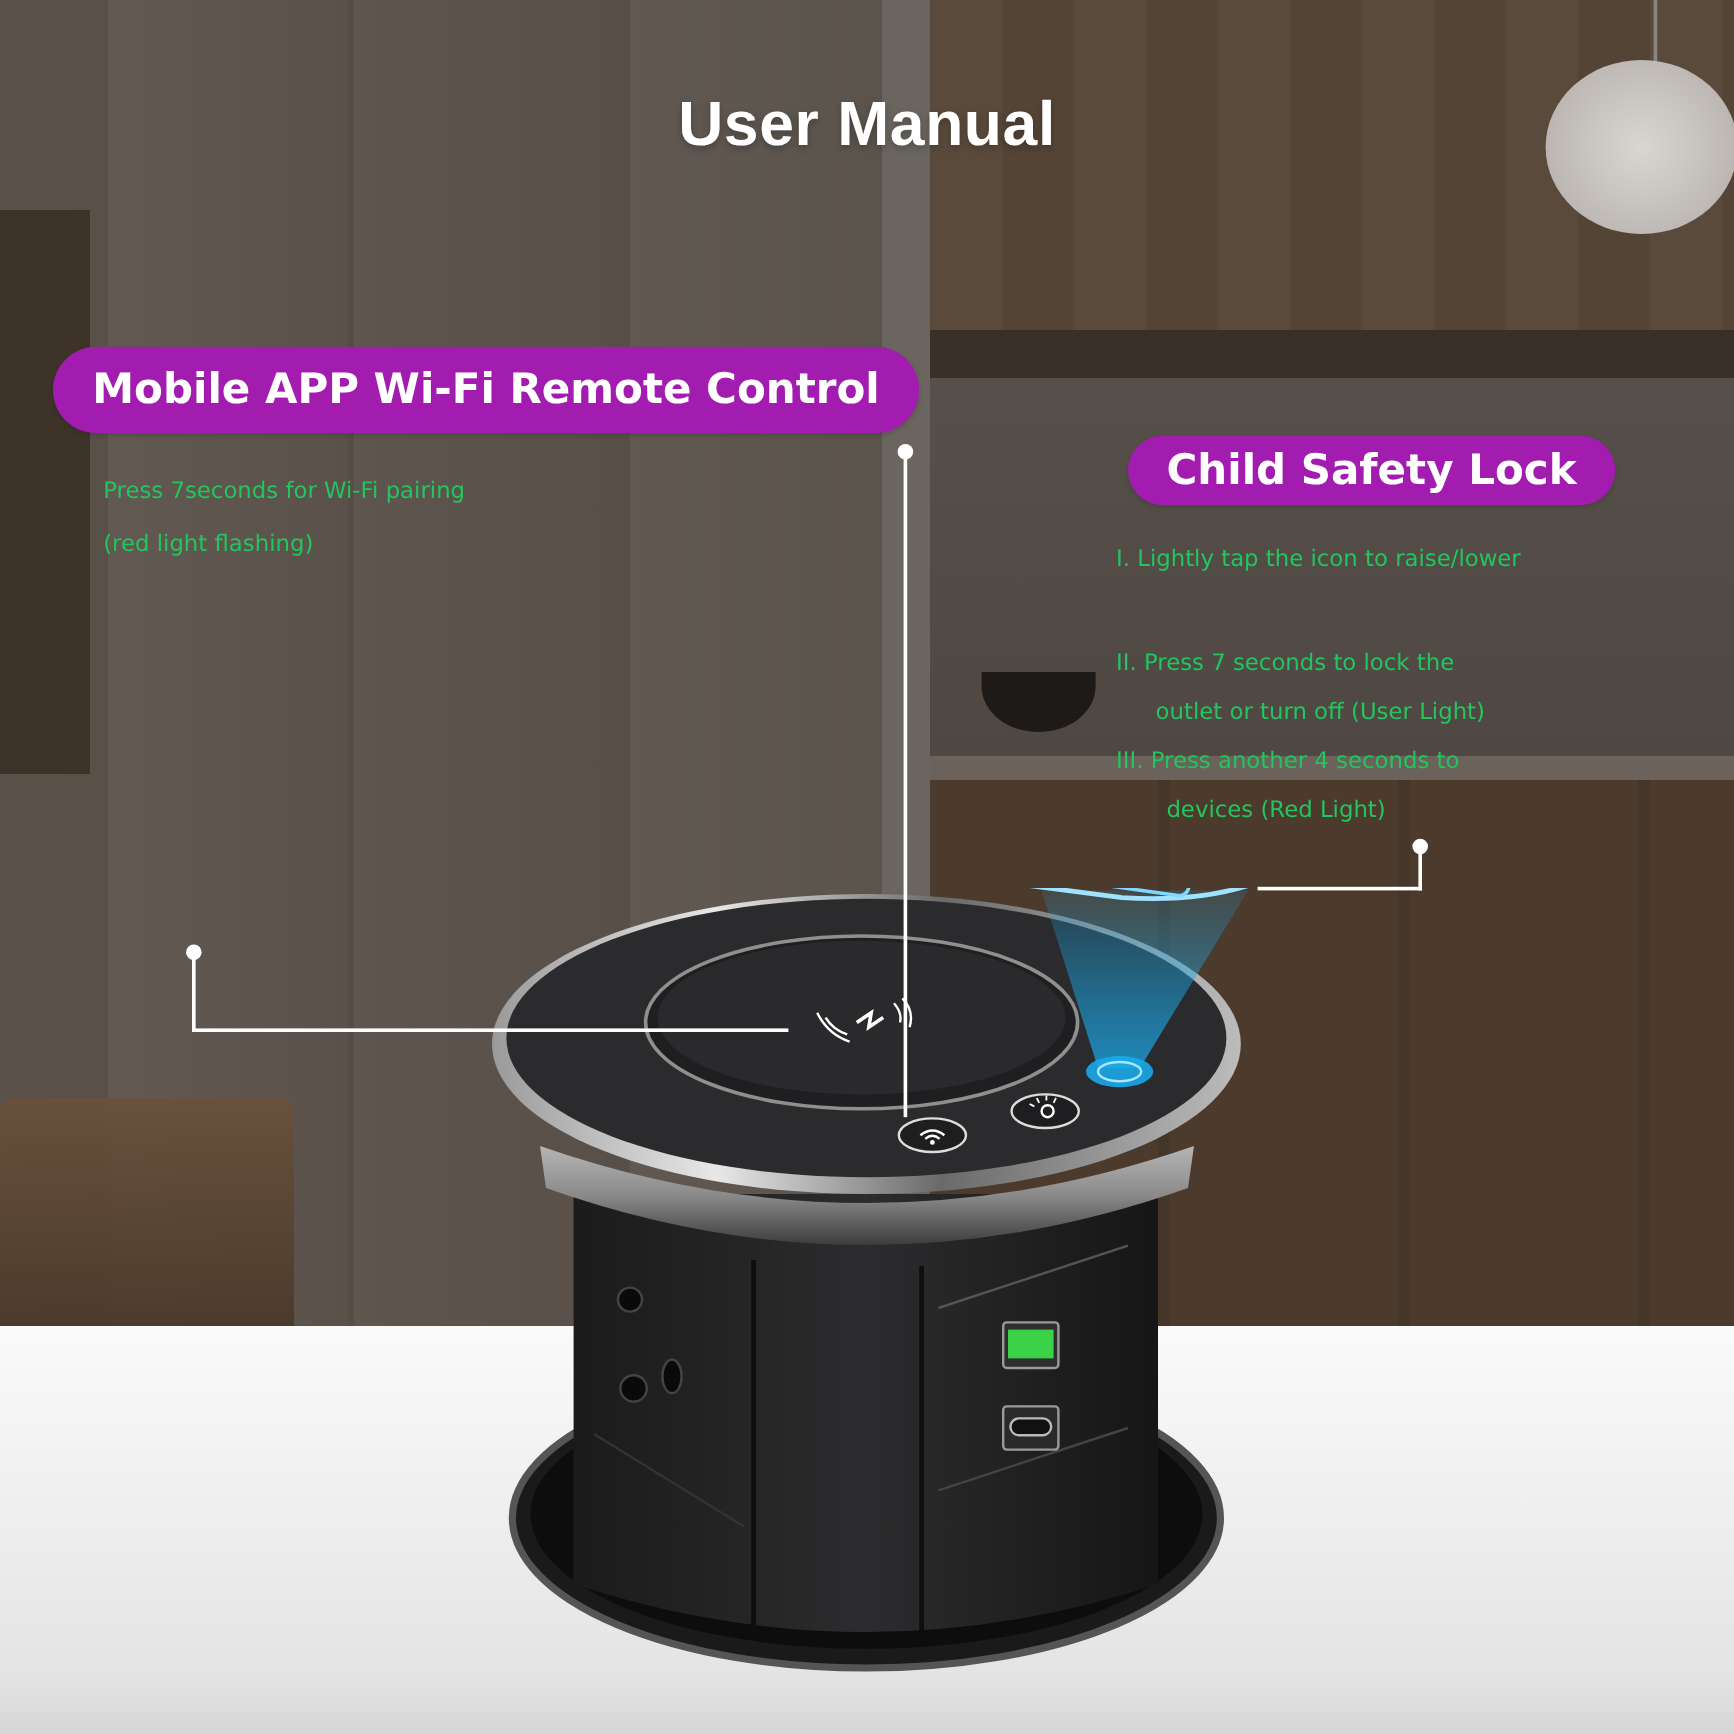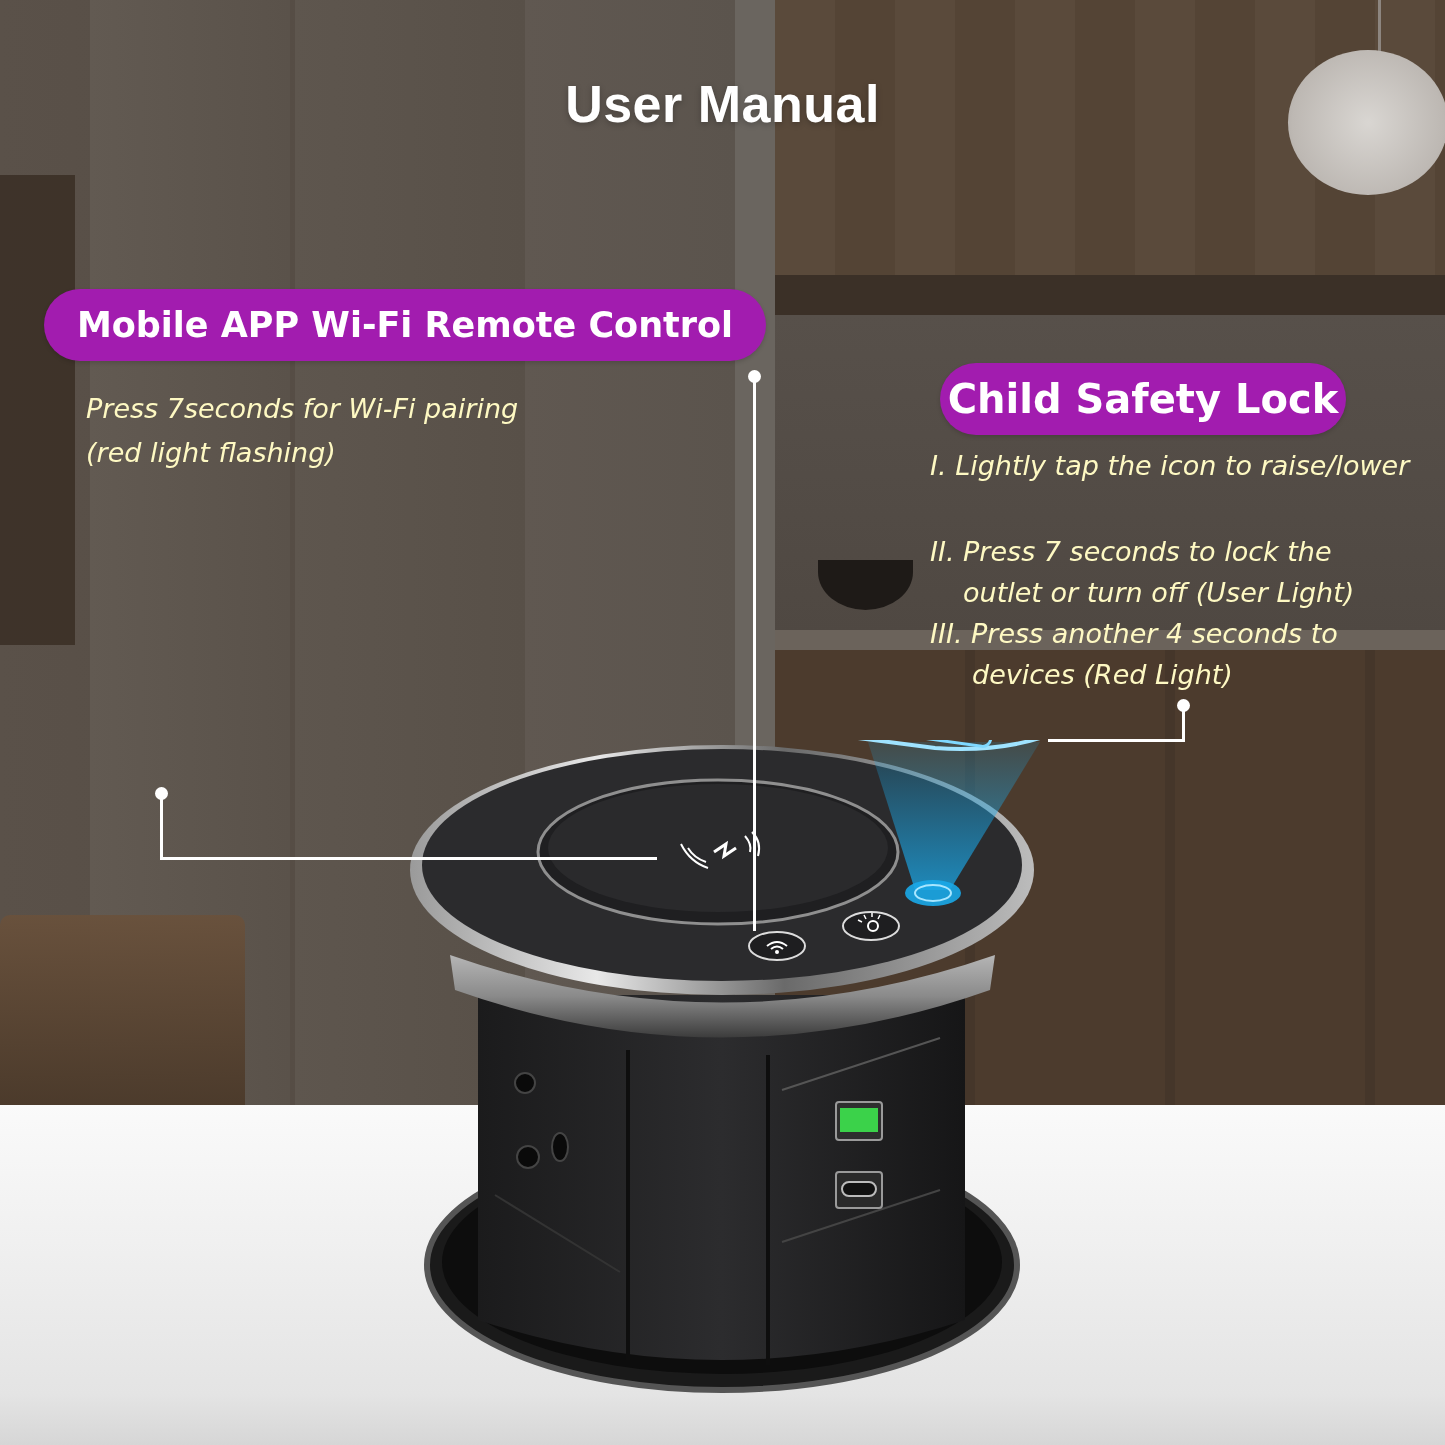--- a/index.html
+++ b/index.html
@@ -25,23 +25,23 @@
   .bg-chair { left: 0; top: 915px; width: 245px; height: 190px; background: linear-gradient(180deg, #6a513b, #4a3828); opacity: .9; border-radius: 10px 10px 0 0; }
   .bg-table { left: 0; top: 1105px; width: 1445px; height: 340px; background: linear-gradient(180deg, #fafafa 0%, #f0f0f0 40%, #e4e4e4 85%, #d6d6d6 100%); }
 
   
   .title { position: absolute; left: 0; top: 74px; width: 1445px; text-align: center; color: #ffffff; font-family: "Liberation Sans", sans-serif; font-weight: 700; font-size: 52px; letter-spacing: 0.5px; text-shadow: 0 2px 6px rgba(0,0,0,.25); }
 
   
   .pill { position: absolute; background: #a21caf; border-radius: 40px; color: #ffffff; font-family: "DejaVu Sans", sans-serif; font-weight: 700; display: flex; align-items: center; justify-content: center; box-shadow: 0 2px 4px rgba(0,0,0,.15); white-space: nowrap; }
   .pill-wifi { left: 44px; top: 289px; width: 722px; height: 72px; font-size: 35px; }
   .pill-wireless { left: 42px; top: 574px; width: 533px; height: 72px; font-size: 35px; }
-  .pill-lock { left: 940px; top: 363px; width: 406px; height: 72px; font-size: 40px; }
-
-  .desc { position: absolute; color: #fef9c3; font-family: "DejaVu Sans", sans-serif; font-size: 27px; line-height: 44px; white-space: nowrap; font-style: italic; }
+  .pill-lock { left: 940px; top: 363px; width: 406px; height: 58px; font-size: 35px; }
+
+  .desc { position: absolute; color: #22c55e; font-family: "DejaVu Sans", sans-serif; font-size: 19px; line-height: 44px; white-space: nowrap; }
   .desc-wifi { left: 86px; top: 387px; }
   .desc-wireless { left: 87px; top: 664px; }
   .desc-lock { left: 930px; top: 444px; }
   .desc-lock .item { position: absolute; left: 0; white-space: nowrap; }
   .desc-lock .l1 { top: 0; }
   .desc-lock .l2 { top: 86px; }
   .desc-lock .l2b { top: 127px; left: 33px; }
   .desc-lock .l3 { top: 168px; }
   .desc-lock .l3b { top: 209px; left: 42px; }
 

